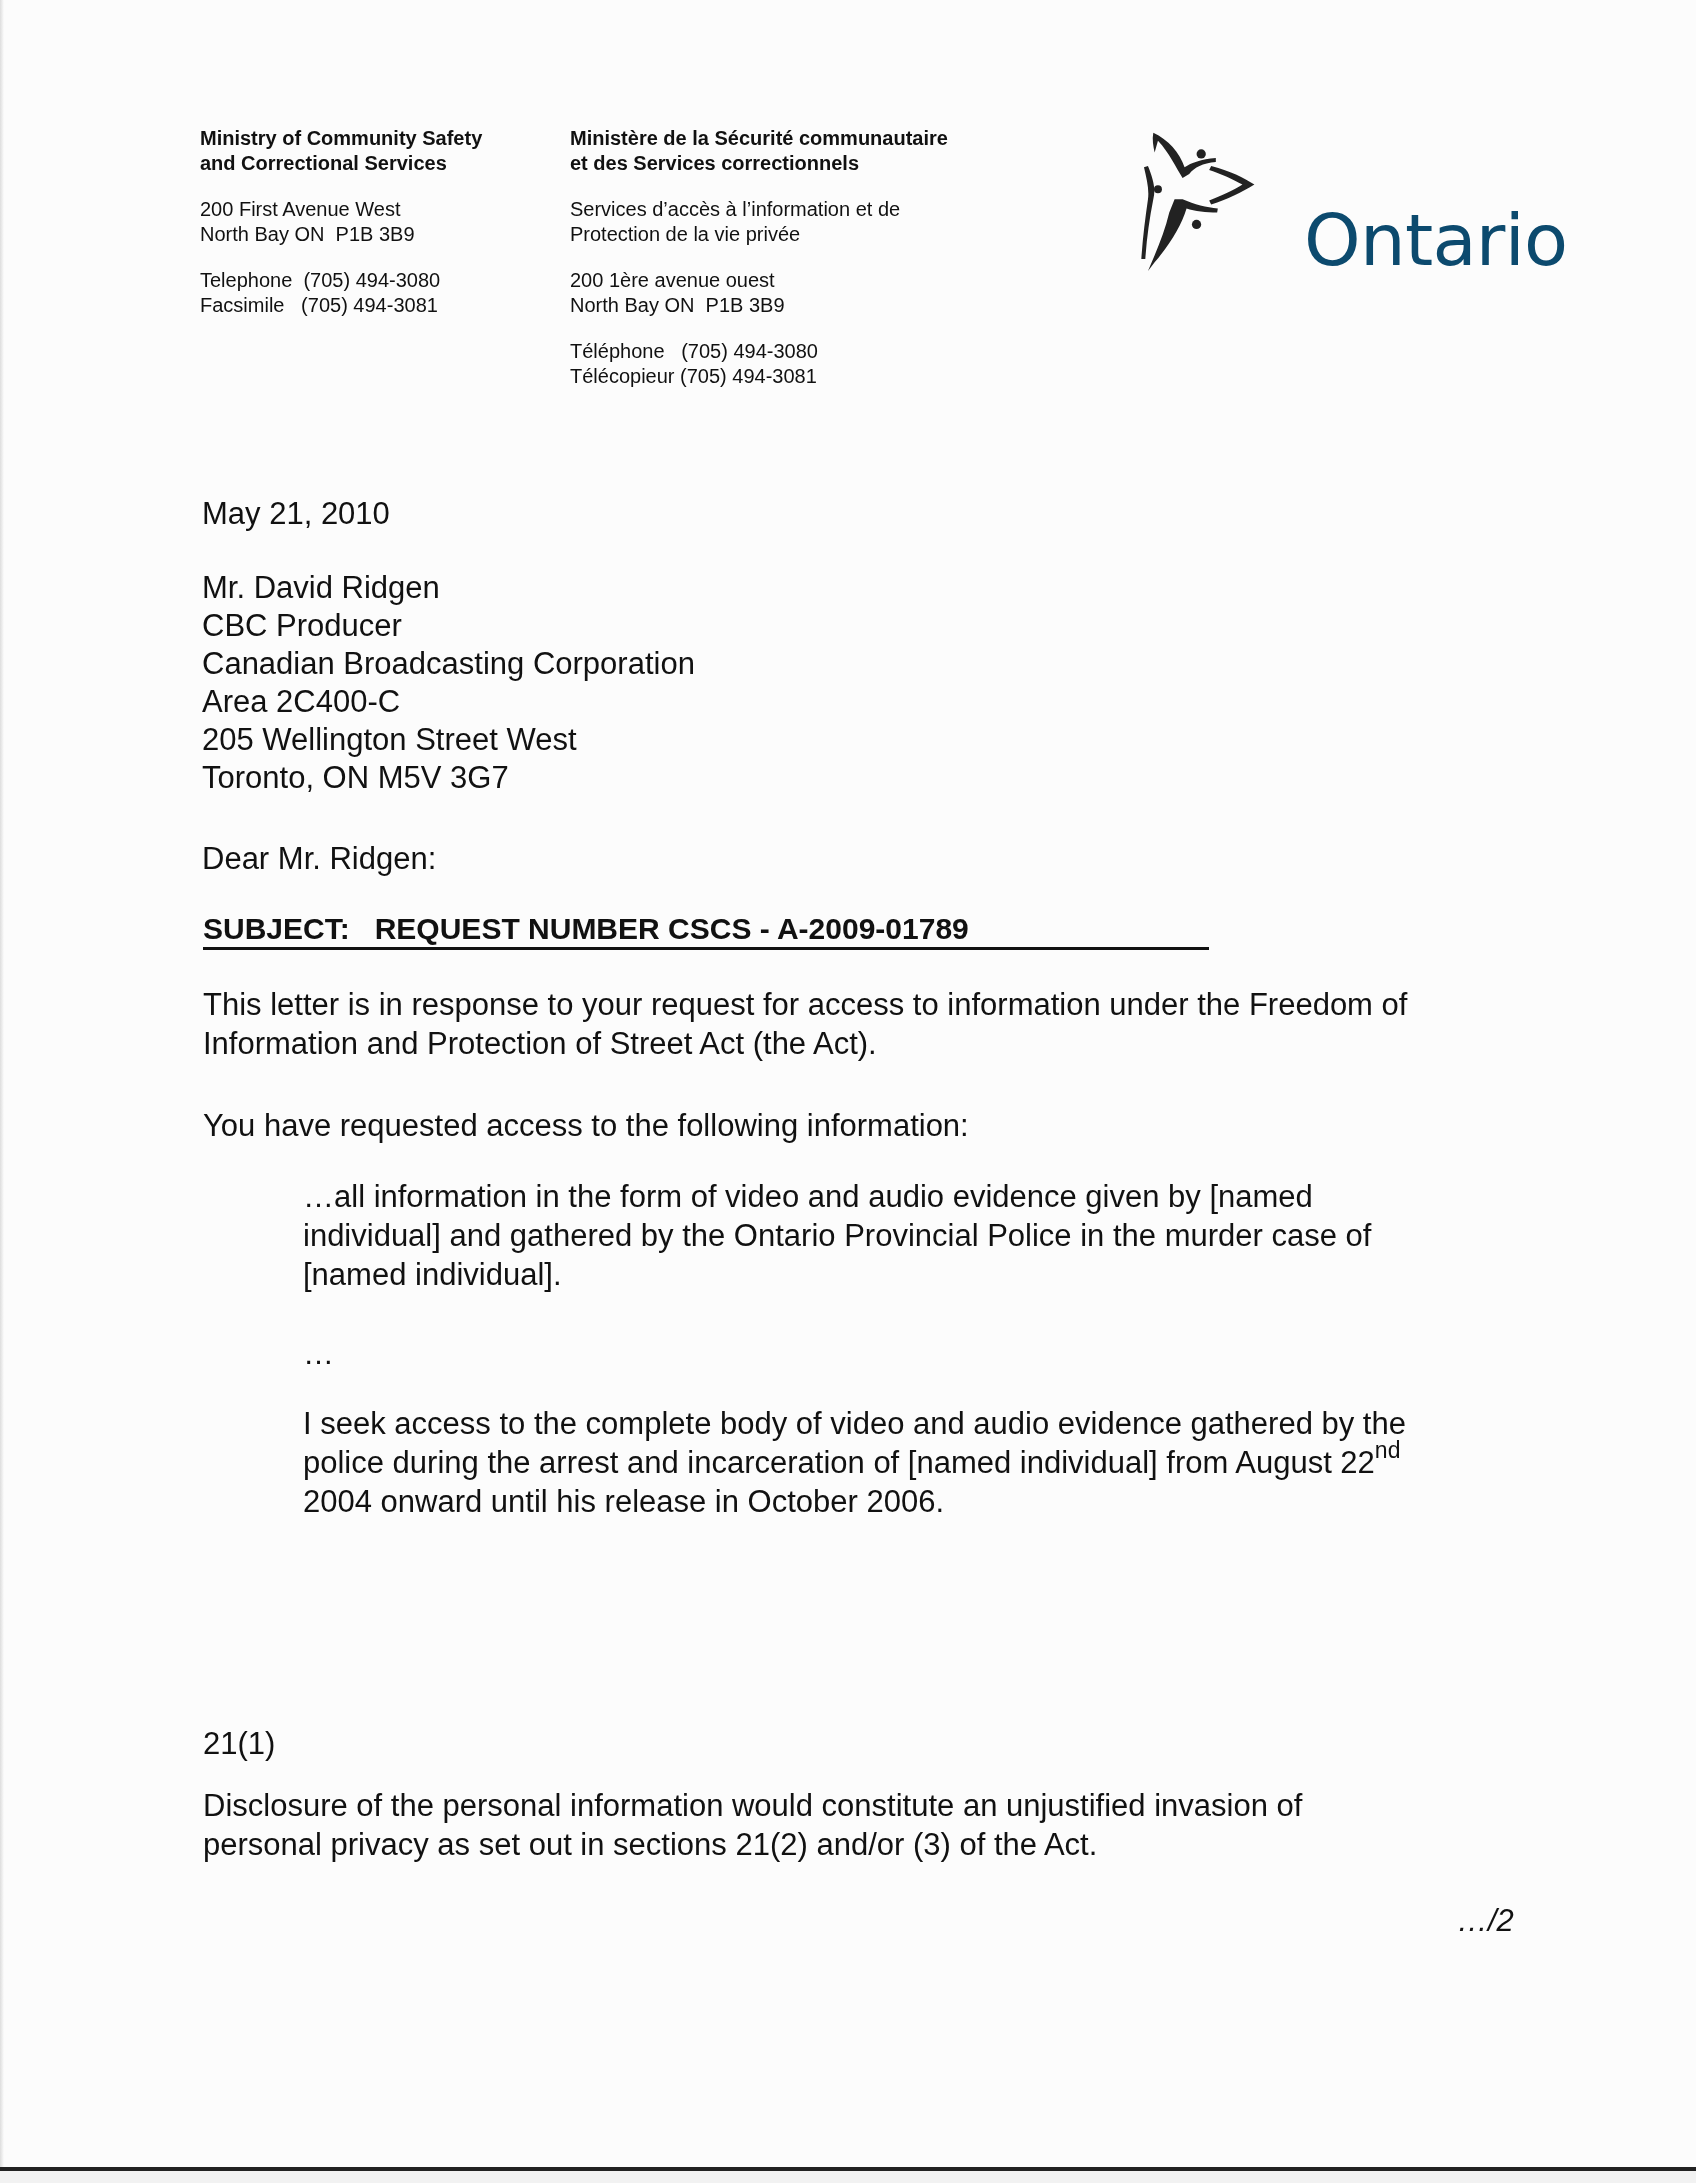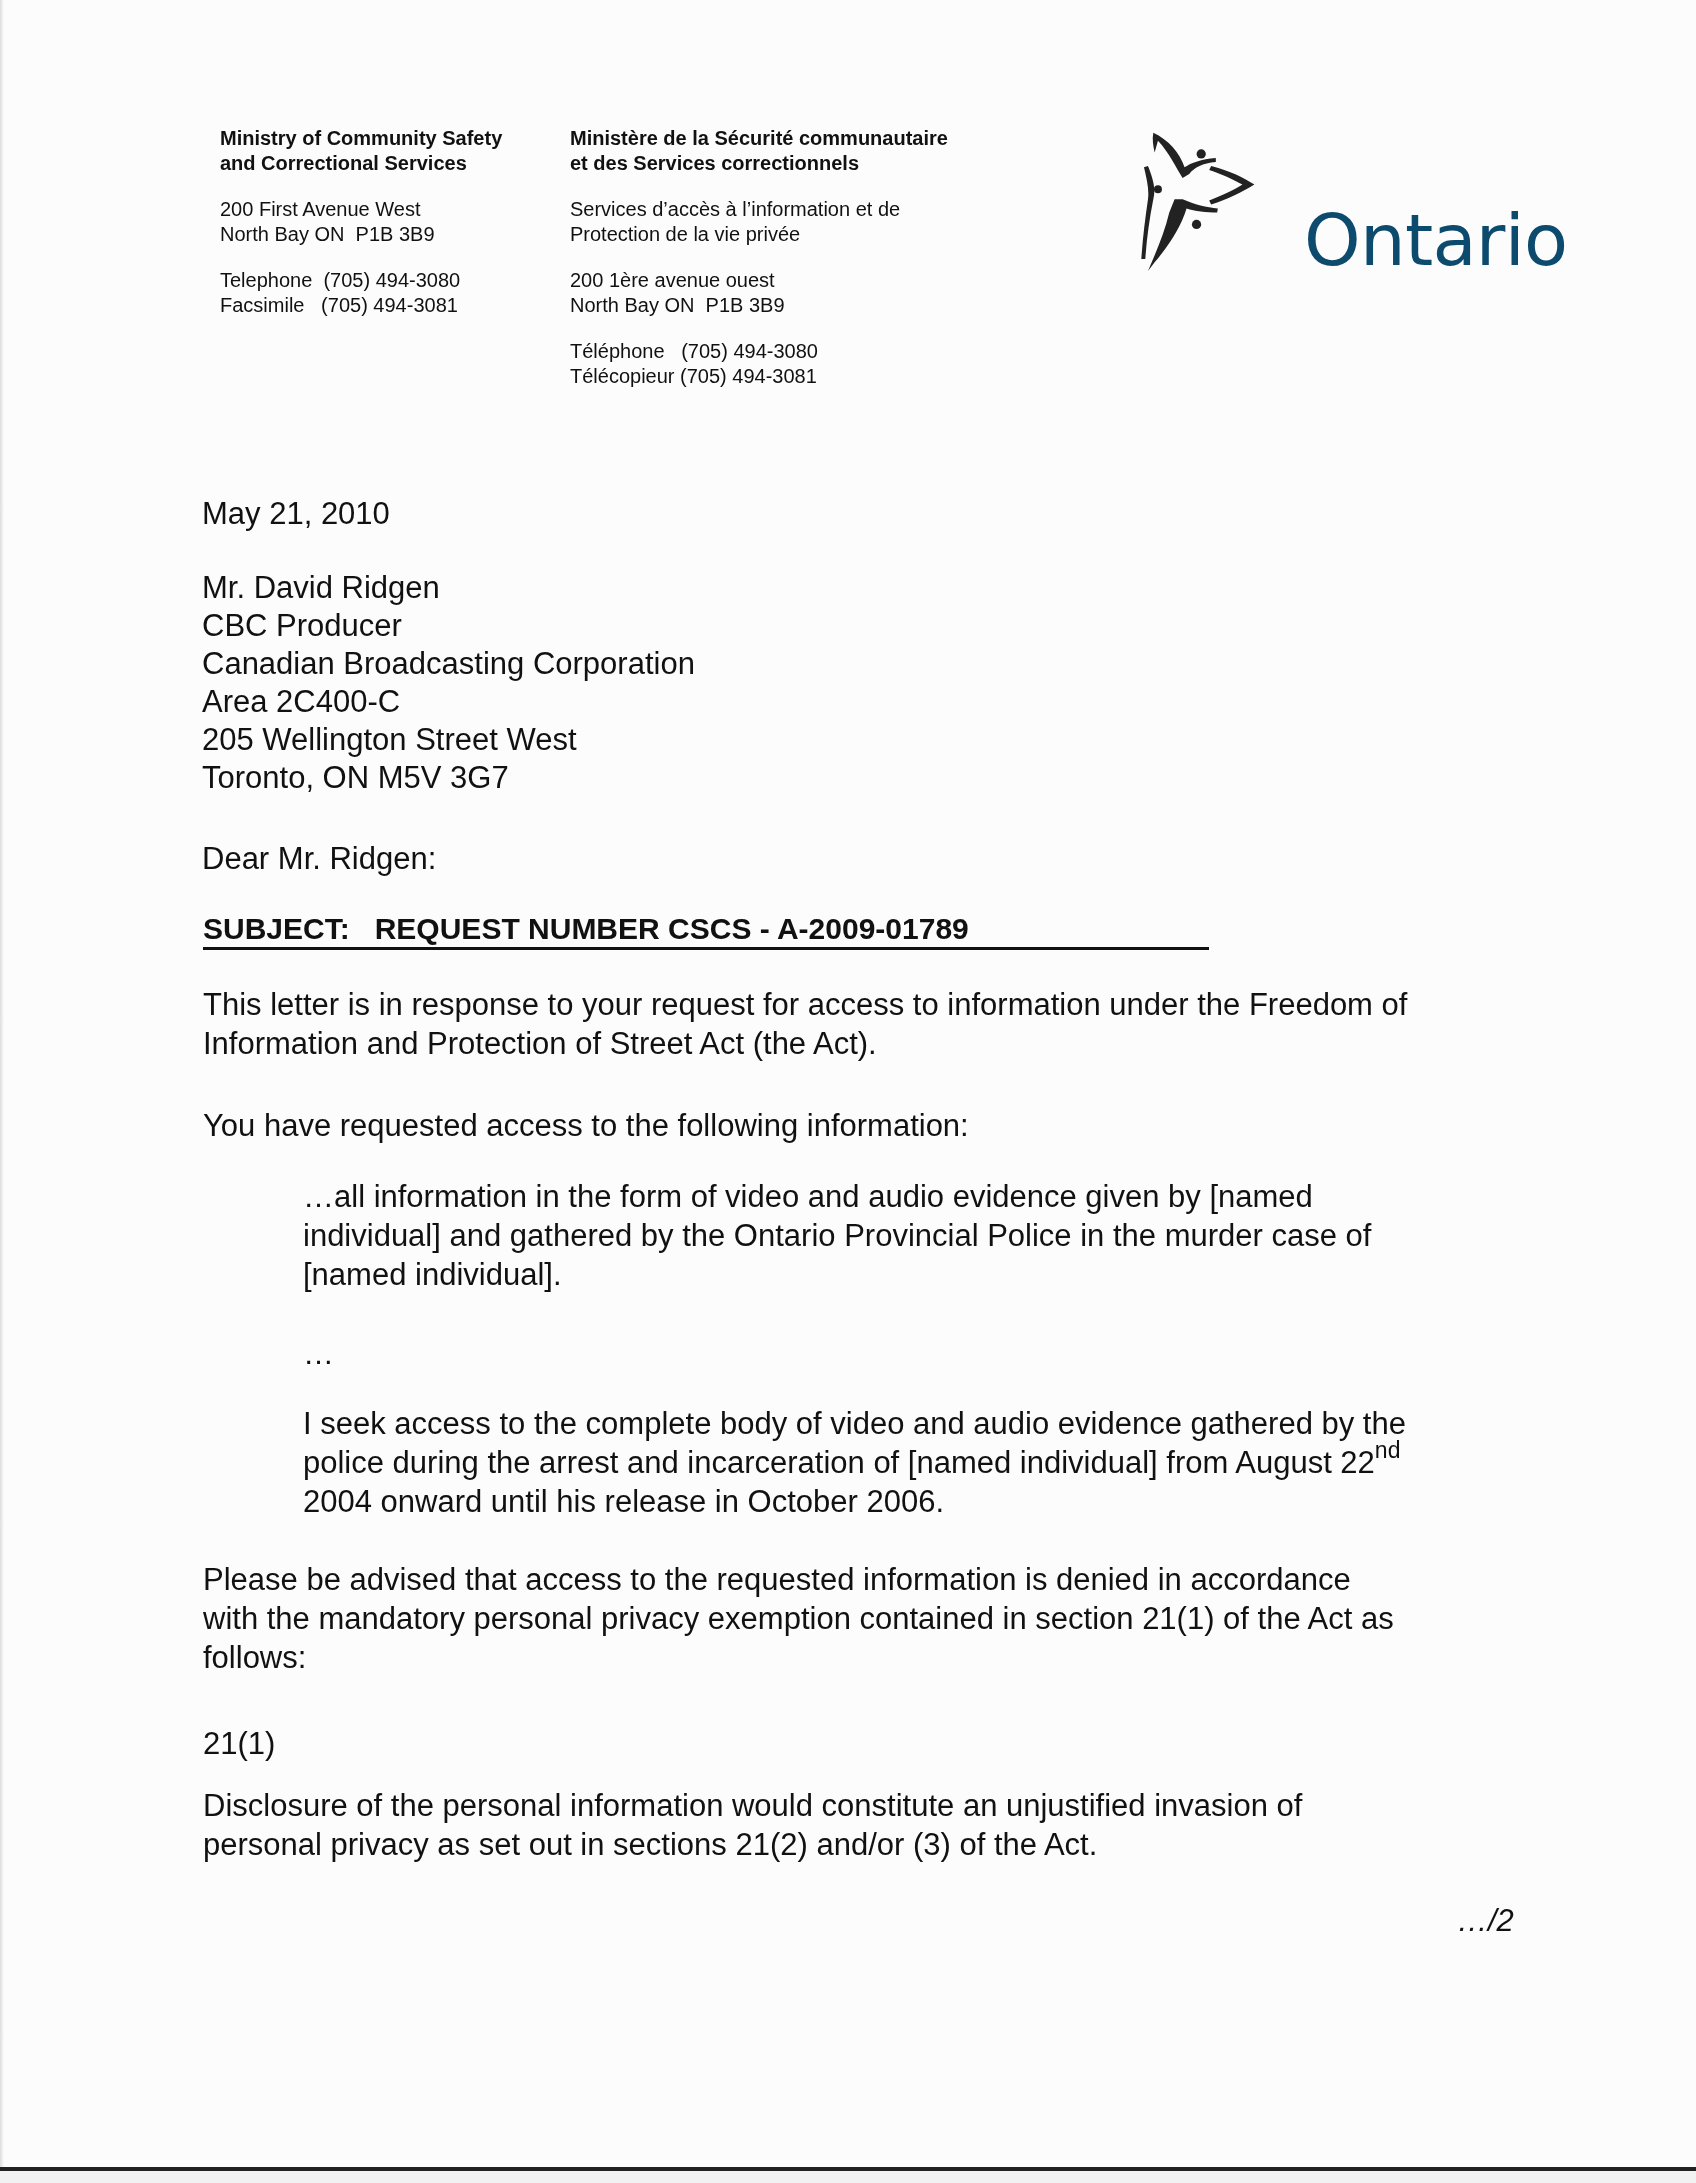--- a/index.html
+++ b/index.html
@@ -24,21 +24,21 @@
       position: absolute; left: 0; top: 2171px; width: 1696px; height: 12px;
       background: #f2f2f2;
     }
     .left-shadow {
       position: absolute; left: 0; top: 0; width: 4px; height: 2167px;
       background: linear-gradient(to right, #ddd, #fcfcfc);
     }
 
     
     .lh-col { position: absolute; top: 126px; font-size: 20px; line-height: 25px; }
-    .lh-col.en { left: 200px; width: 346px; margin-left: 20px; }
+    .lh-col.en { left: 200px; width: 346px; }
     .lh-col.fr { left: 570px; width: 479px; }
     .lh-block { margin: 0 0 21px 0; }
     .lh-block.bold { font-weight: bold; }
     .lh-line { display: block; white-space: pre; }
 
     .logo { position: absolute; left: 1128px; top: 126px; width: 439px; height: 153px; }
     .logo svg { position: absolute; left: 0; top: 0; }
     .logo-word {
       position: absolute; left: 176px; top: 78px;
       font-size: 72px; line-height: 72px; color: #0c4a6e;
@@ -162,25 +162,20 @@
   <div class="para ell">
     <span>…</span>
   </div>
 
   <div class="para q2">
     <span>I seek access to the complete body of video and audio evidence gathered by the</span>
     <span><span style="display:inline">police during the arrest and incarceration of [named individual] from August 22</span><sup>nd</sup></span>
     <span>2004 onward until his release in October 2006.</span>
   </div>
 
-  <div class="para p3">
-    <span>Please be advised that access to the requested information is denied in accordance</span>
-    <span>with the mandatory personal privacy exemption contained in section 21(1) of the Act as</span>
-    <span>follows:</span>
-  </div>
 
   <div class="para sec">
     <span>21(1)</span>
   </div>
 
   <div class="para p4">
     <span>Disclosure of the personal information would constitute an unjustified invasion of</span>
     <span>personal privacy as set out in sections 21(2) and/or (3) of the Act.</span>
   </div>
 

